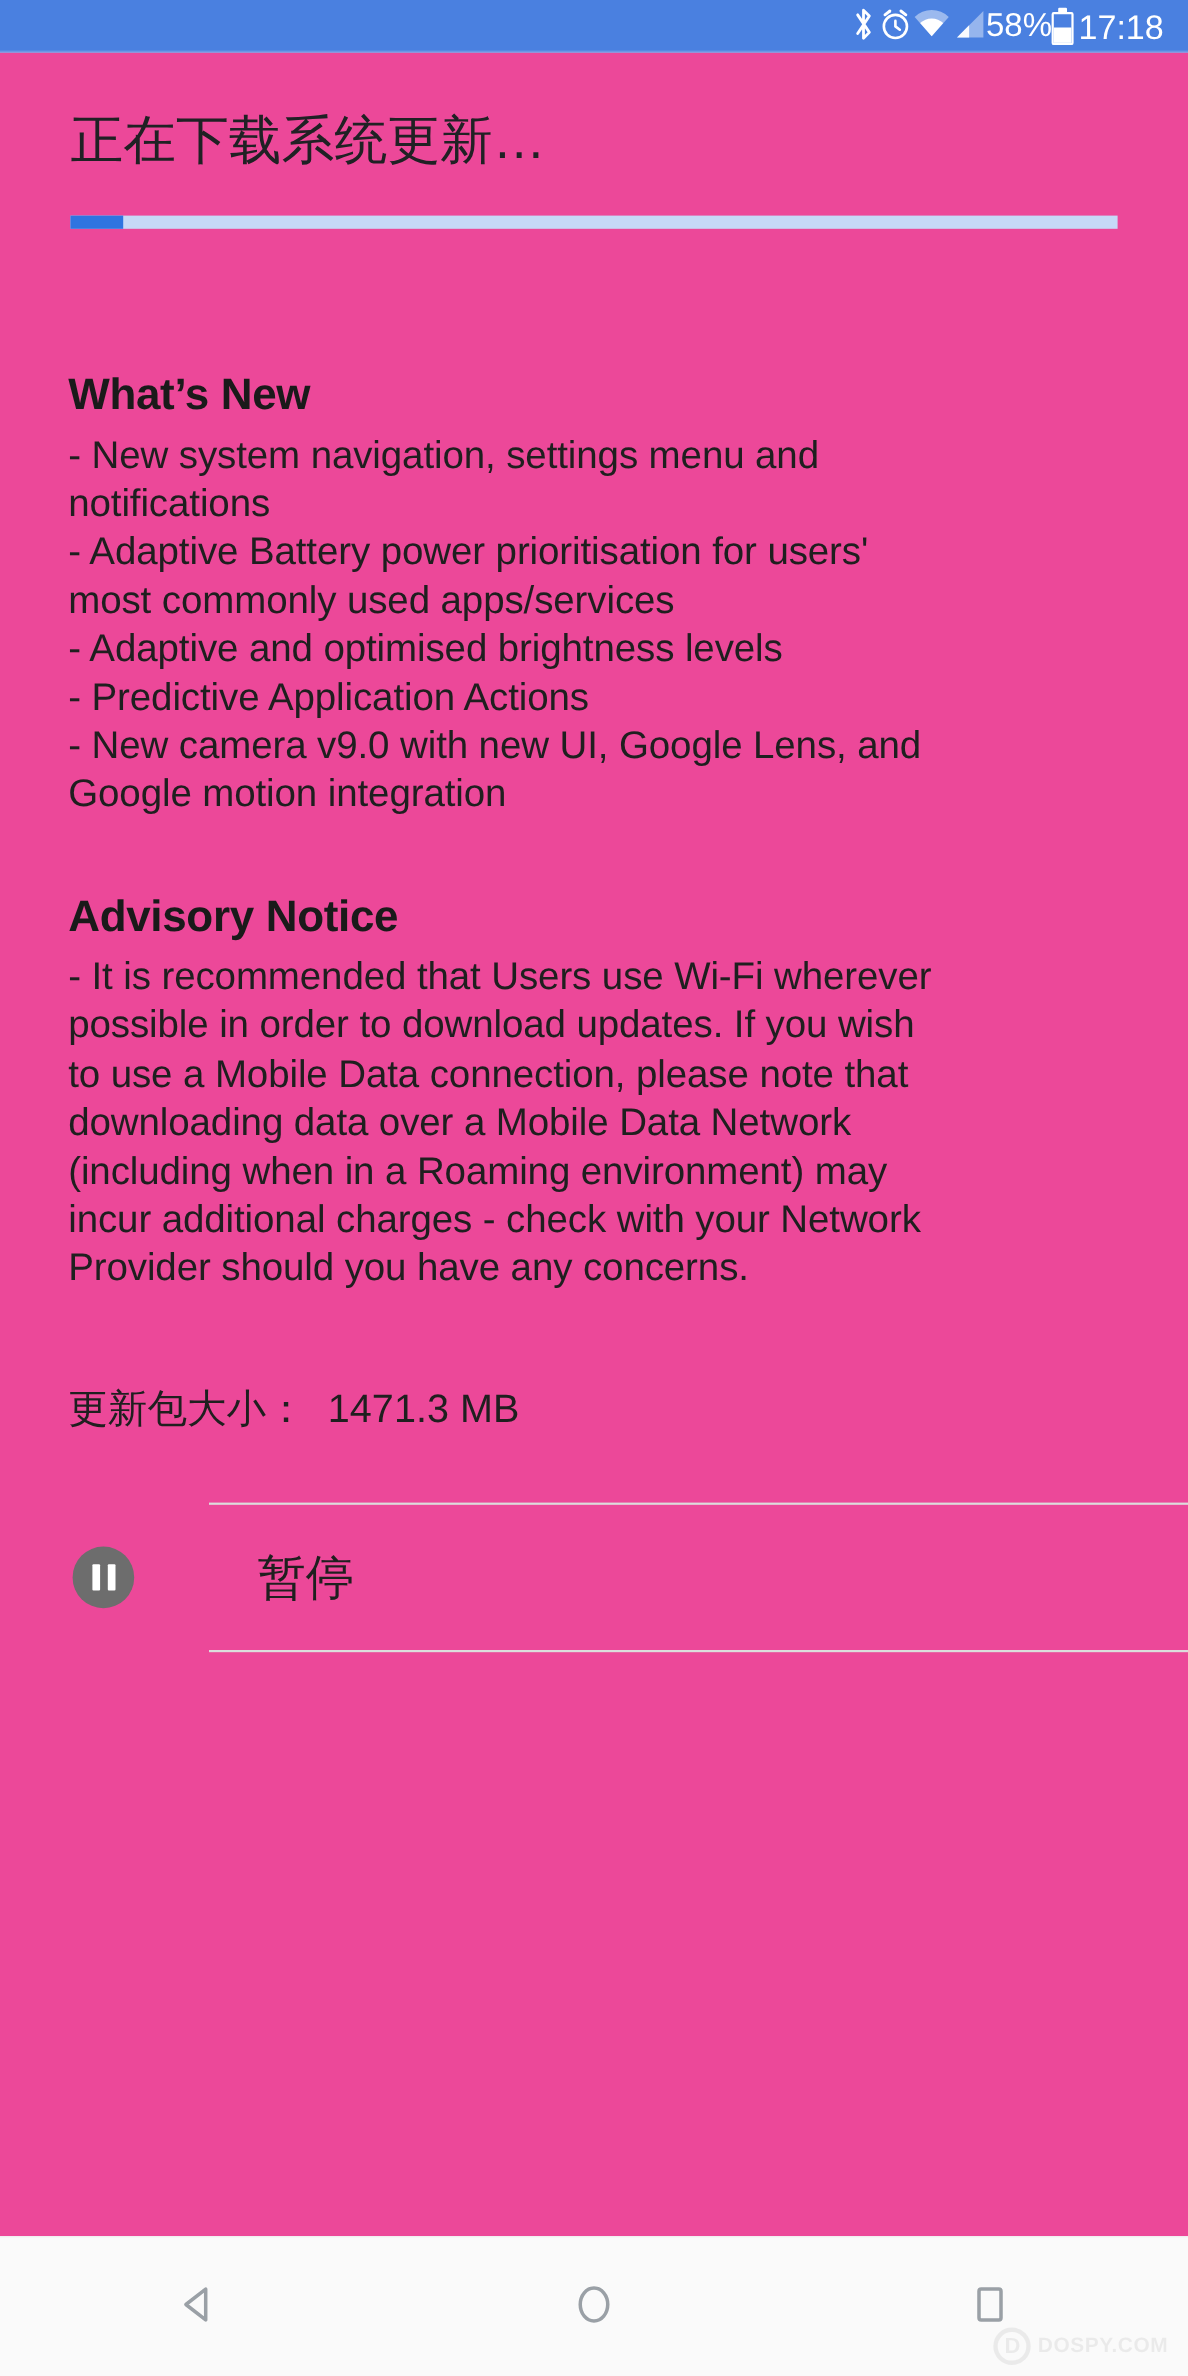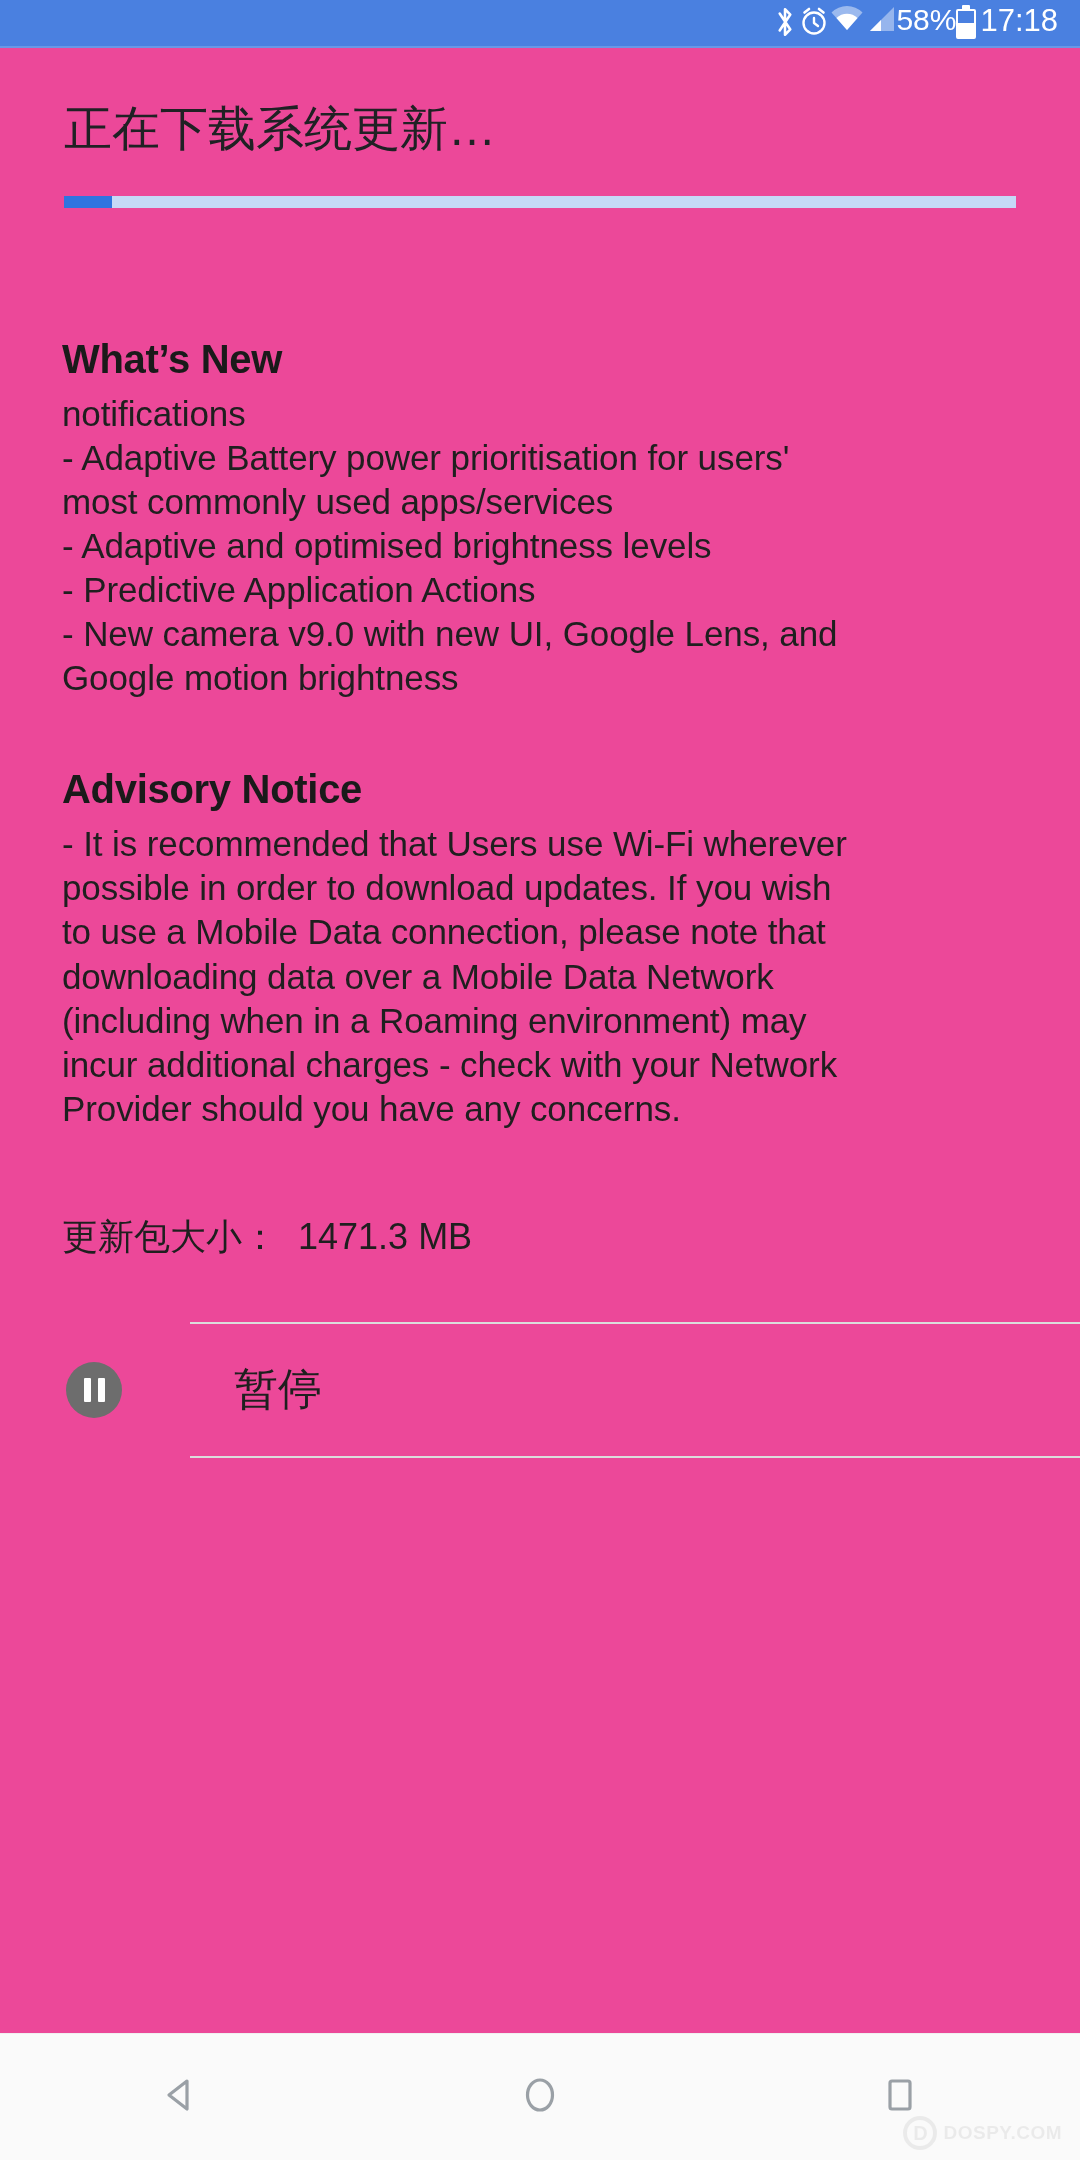--- a/index.html
+++ b/index.html
@@ -38,21 +38,21 @@
   }
   .status-bar::after{
     content:"";
     position:absolute;
     left:0; right:0; bottom:0;
     height:2px;
     background: rgba(255,255,255,0.18);
   }
   .sb-icons {
     display: flex;
-    align-items: flex-start;
+    align-items: center;
     gap: 0;
   }
   .sb-ico { display:block; }
   .sb-text {
     color: #ffffff;
     font-size: 30px;
     font-weight: 500;
     letter-spacing: 0px;
     line-height: 1;
   }
@@ -276,27 +276,28 @@
     <div class="body-wrap">
 
       <div>
       </div>
 
       <div class="gap-xl"></div>
 
       <div>
         <div class="sec-heading">What’s New</div>
         <div class="sec-body">
+          <span class="ln">- New system navigation, settings menu and</span>
           <span class="ln">notifications</span>
           <span class="ln">- Adaptive Battery power prioritisation for users'</span>
           <span class="ln">most commonly used apps/services</span>
           <span class="ln">- Adaptive and optimised brightness levels</span>
           <span class="ln">- Predictive Application Actions</span>
           <span class="ln">- New camera v9.0 with new UI, Google Lens, and</span>
-          <span class="ln">Google motion brightness</span>
+          <span class="ln">Google motion integration</span>
         </div>
       </div>
 
       <div class="gap-xl"></div>
 
       <div>
         <div class="sec-heading">Advisory Notice</div>
         <div class="sec-body">
           <span class="ln">- It is recommended that Users use Wi-Fi wherever</span>
           <span class="ln">possible in order to download updates. If you wish</span>

